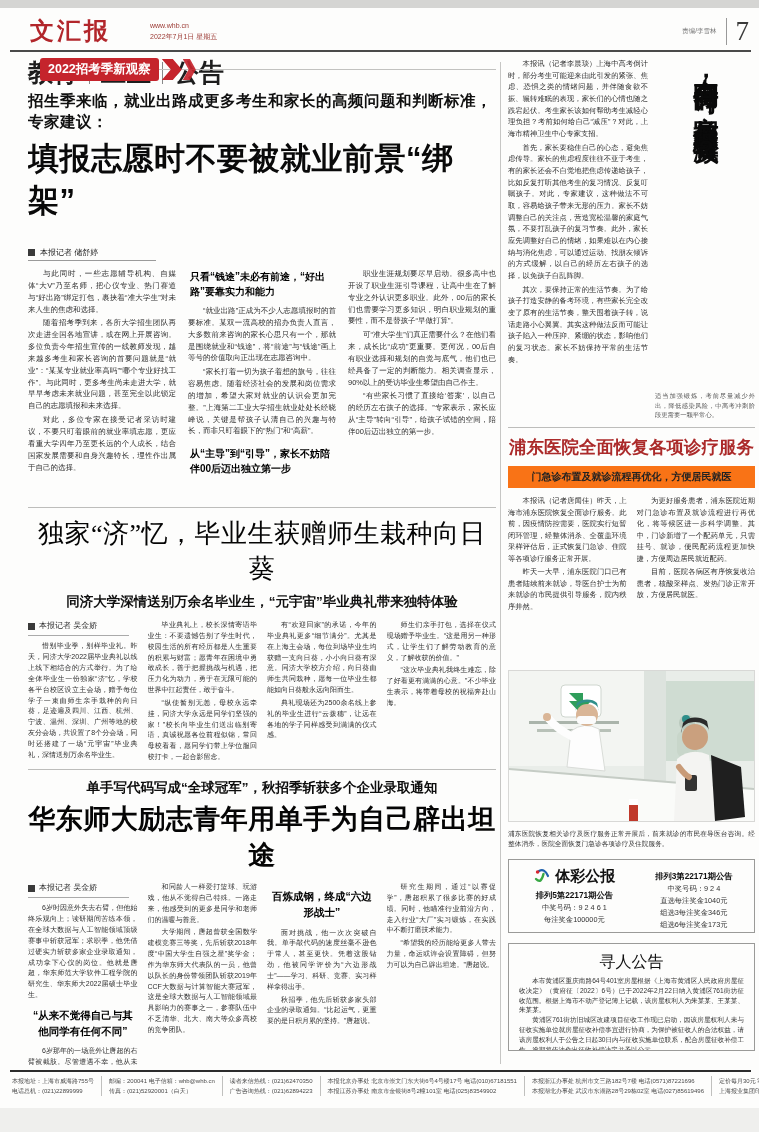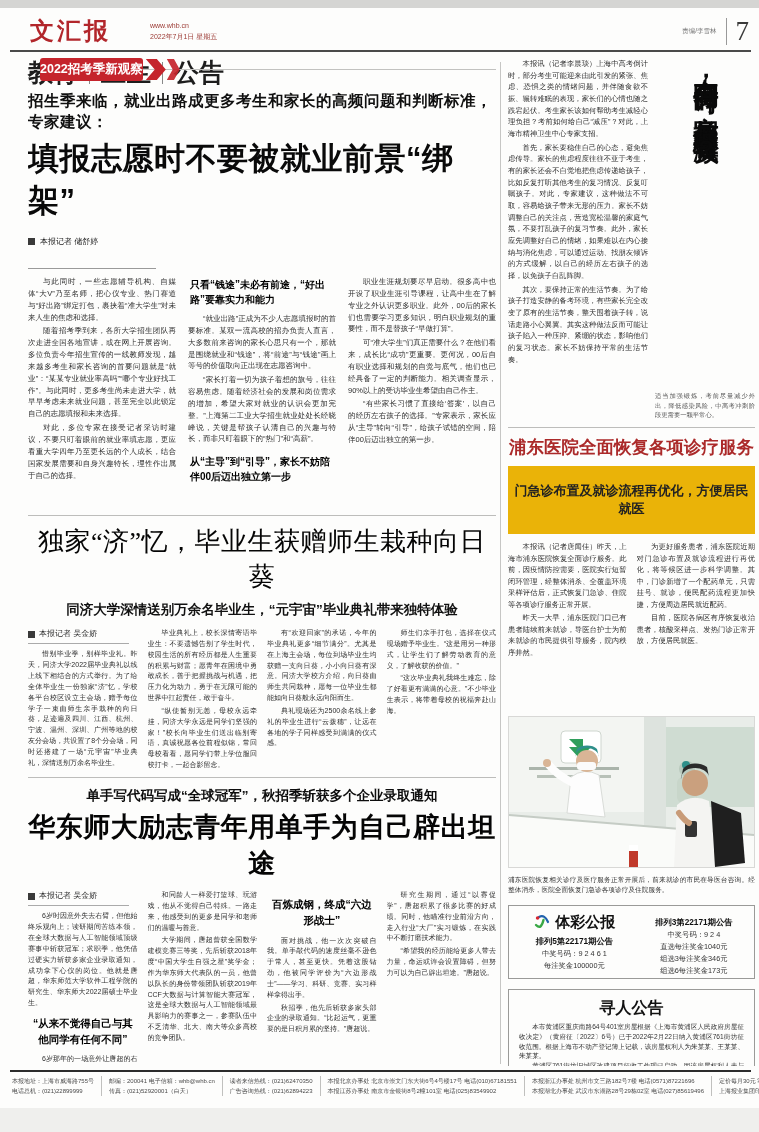--- a/index.html
+++ b/index.html
@@ -26,29 +26,29 @@
   .main-left{position:absolute;left:28px;top:58px;width:468px;height:1008px;overflow:hidden;}
   .main-right{position:absolute;left:508px;top:58px;width:247px;height:1008px;overflow:hidden;}
   .vdiv{position:absolute;left:500px;top:62px;height:1002px;width:1px;background:#c6c6c4;}
   .hline{height:1px;background:#bdbdbb;margin:7px 0;}
 
   
   .a1-tagrow{position:relative;height:24px;}
   .a1-tagline{position:absolute;top:11px;left:-14px;right:0;height:1px;background:#c2c2c0;}
   .a1-tagwrap{position:absolute;left:12px;top:0;display:flex;align-items:center;}
   .a1-tag{background:#c5242c;color:#fff;font-weight:bold;font-size:12.5px;
-          padding:3px 0;border-radius:3px;white-space:nowrap;}
+          padding:3px 8px;border-radius:3px;white-space:nowrap;}
   .chv{width:20px;height:21px;background:#c5242c;margin-left:3px;
        clip-path:polygon(0 0,55% 0,100% 50%,55% 100%,0 100%,45% 50%);}
   .chv.small{width:13px;opacity:.92;margin-left:1px;}
   .a1-kicker{margin-top:9px;font-family:"Liberation Serif",serif;font-weight:bold;
              font-size:15.5px;color:#101010;letter-spacing:.5px;}
   .a1-headline{margin-top:5px;font-size:31px;font-weight:bold;color:#0a0a0a;letter-spacing:.5px;}
-  .bylinerow{margin-top:14px;display:flex;align-items:center;gap:5px;font-size:8px;color:#222;
-             border-bottom:1px solid #9a9a9a;width:128px;padding-bottom:21px;}
+  .bylinerow{margin-top:25px;display:flex;align-items:center;gap:5px;font-size:8px;color:#222;
+             border-bottom:1px solid #9a9a9a;width:128px;padding-bottom:2px;}
   .bsq{width:7px;height:7px;background:#3a3a3a;display:inline-block;flex:none;}
   .a1-cols{display:flex;gap:12px;margin-top:7px;height:232px;overflow:hidden;}
   .col{flex:1;font-size:7.5px;line-height:1.58;text-align:justify;color:#2e2e2e;overflow:hidden;}
   .col p{margin:0 0 2px;text-indent:2em;}
   .colhead{font-size:10px;font-weight:bold;color:#000;line-height:1.5;margin:1px 2px 6px;
            text-indent:0;text-align:left;}
   .colhead.mid{margin-top:9px;}
 
   
   .a2-headline{font-family:"Liberation Serif",serif;font-weight:normal;font-size:26px;
@@ -72,37 +72,37 @@
   .r1{display:flex;gap:7px;height:362px;overflow:hidden;}
   .r1-text{flex:1;font-size:7.3px;line-height:1.6;text-align:justify;color:#2e2e2e;overflow:hidden;}
   .r1-text p{margin:0 0 2px;text-indent:2em;}
   .r1-headblock{width:100px;flex:none;display:flex;flex-direction:column;align-items:center;}
   .r1-vhead{writing-mode:vertical-rl;font-family:"Liberation Serif",serif;font-weight:bold;
             font-size:25px;line-height:1.55;height:338px;color:#0a0a0a;letter-spacing:2px;}
   .r1-cont{font-size:6.3px;color:#555;margin-top:4px;line-height:1.55;text-align:justify;}
 
   .r2-headline{font-family:"Liberation Serif",serif;font-weight:bold;font-size:17.5px;
                color:#ab2a2a;text-align:center;margin-top:6px;}
-  .r2-deck{background:#eab308;font-weight:bold;font-size:13px;text-align:center;
-           padding:16px 2px;margin-top:7px;color:#222;}
+  .r2-deck{background:#f97316;font-weight:bold;font-size:10px;text-align:center;
+           padding:4px 2px;margin-top:7px;color:#222;}
   .r2-cols{display:flex;gap:10px;margin-top:7px;height:172px;overflow:hidden;}
   .r2-cols .col{font-size:7.3px;line-height:1.58;}
   .r2-photo{width:245px;height:150px;margin-top:3px;border:1px solid #d8d8d6;}
   .r2-caption{font-size:6.7px;color:#333;line-height:1.55;margin-top:3px;text-align:justify;}
 
   .lotto{border:1px solid #9a9a98;margin-top:9px;padding:7px 8px;display:flex;gap:10px;height:58px;}
   .lotto-left{flex:1.1;text-align:center;}
   .lotto-right{flex:1;text-align:center;}
   .lotto-brand{display:flex;align-items:center;justify-content:center;gap:4px;}
   .lotto-title{font-family:Liberation Serif, serif;font-weight:bold;font-size:15px;color:#111;}
   .lotto-sub{font-weight:bold;font-size:8.3px;margin-top:4px;color:#111;}
   .lotto-lines p{margin:2px 0 0;font-size:7.3px;color:#333;}
 
   .notice{border:1px solid #9a9a98;margin-top:10px;padding:8px 10px 6px;height:92px;overflow:hidden;}
-  .notice-title{font-family:"Liberation Serif",serif;font-weight:bold;font-size:16px;
+  .notice-title{font-family:"Liberation Serif",serif;font-weight:normal;font-size:16px;
                 text-align:center;margin-bottom:3px;color:#111;}
   .notice-paras p{font-size:6.6px;line-height:1.5;text-align:justify;margin:0;text-indent:2em;color:#333;}
 
   
   .footer{position:absolute;left:10px;right:8px;top:1070px;}
   .footer-rule{height:2px;background:#2c2c2c;}
   .footer-cols{display:flex;margin-top:4px;}
   .fgroup{padding:0 7px;border-left:1px solid #c0c0be;}
   .fgroup:first-child{border-left:none;padding-left:2px;}
   .fgroup p{margin:0;font-size:6px;color:#4a4a4a;line-height:1.7;white-space:nowrap;}

